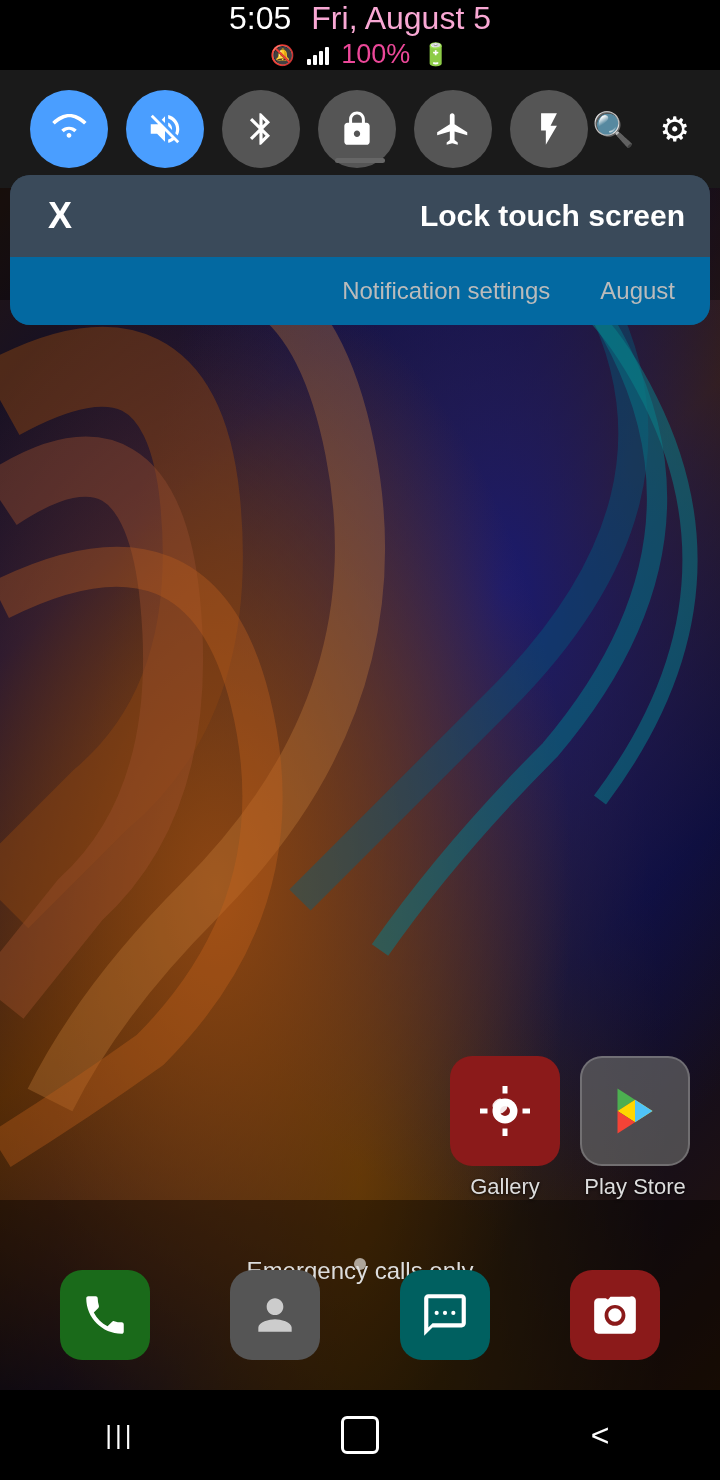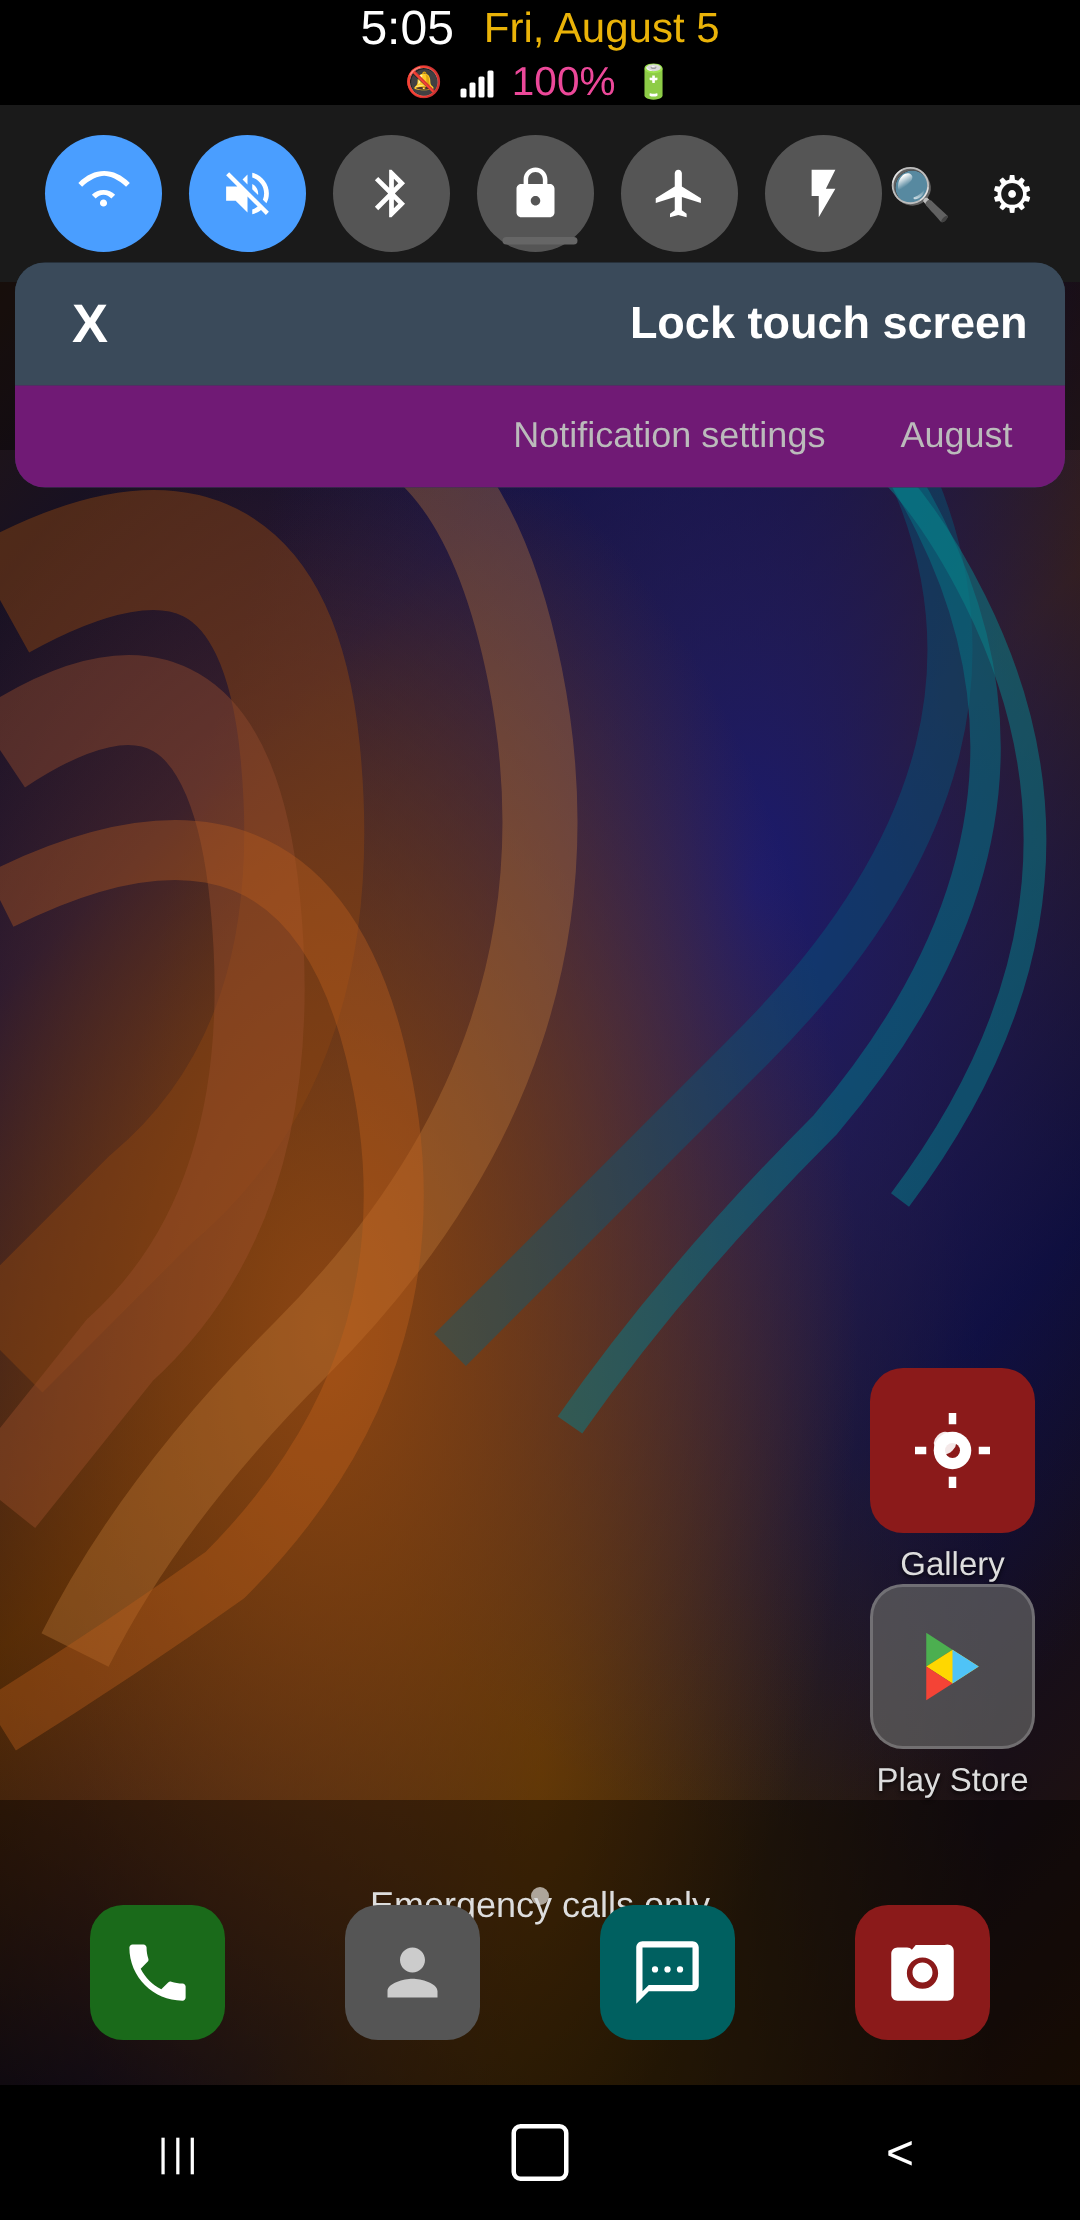--- a/index.html
+++ b/index.html
@@ -52,22 +52,22 @@
     .status-bar-time {
       color: #fff;
       font-size: 32px;
       font-weight: 300;
       display: flex;
       align-items: center;
       gap: 20px;
     }
 
     .status-bar-time .date {
-      font-size: 28px;
-      color: #eab308;
+      font-size: 32px;
+      color: #f9a8d4;
     }
 
     .status-bar-right {
       display: flex;
       align-items: center;
       gap: 12px;
     }
 
     
     .quick-settings {
@@ -164,21 +164,21 @@
       font-weight: 600;
       flex: 1;
       text-align: right;
     }
 
     .notification-actions {
       display: flex;
       padding: 15px 25px;
       justify-content: flex-end;
       gap: 30px;
-      background: #701a75;
+      background: #0369a1;
     }
 
     .notif-action-btn {
       color: #bbb;
       font-size: 24px;
       cursor: pointer;
       padding: 5px 10px;
     }
 
     
@@ -188,21 +188,22 @@
       width: 720px;
       height: 1480px;
       z-index: 10;
     }
 
     .app-icons-row {
       position: absolute;
       bottom: 280px;
       right: 30px;
       display: flex;
-      flex-direction: column;
+      flex-direction: row;
+      gap: 20px;
       align-items: flex-end;
     }
 
     .app-icon {
       display: flex;
       flex-direction: column;
       align-items: center;
       gap: 8px;
       cursor: pointer;
     }

